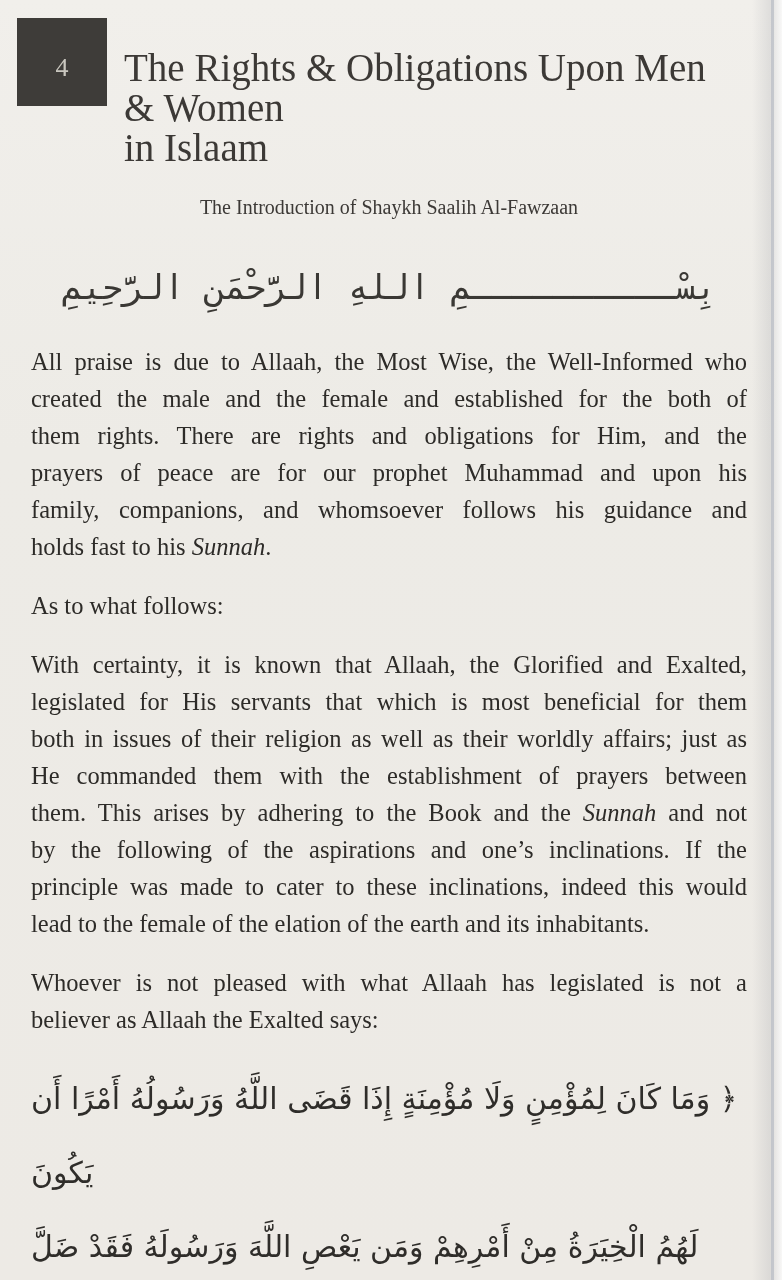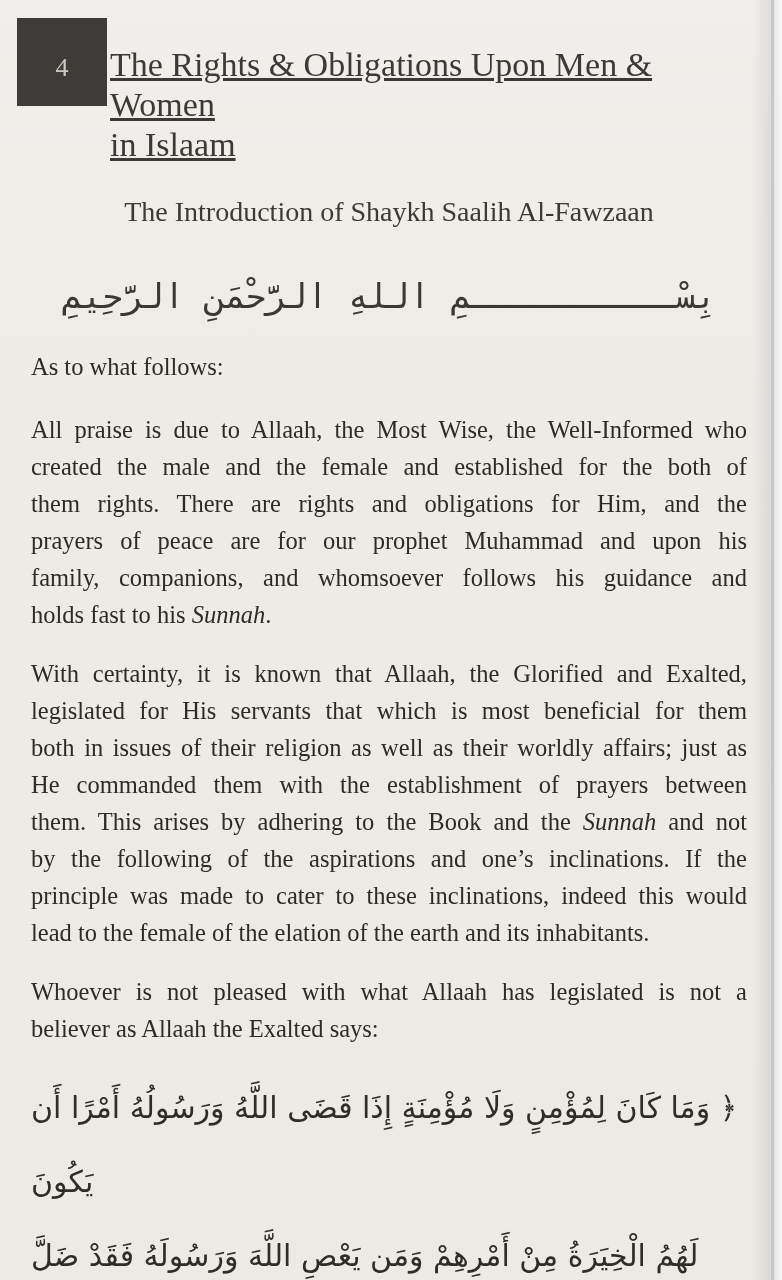--- a/index.html
+++ b/index.html
@@ -9,26 +9,26 @@
         color:#2d2b28;}
   
   .edge-shade{position:absolute;top:0;bottom:0;right:0;width:30px;
         background:linear-gradient(to right,rgba(0,0,0,0),rgba(110,115,128,0.14) 60%,rgba(250,250,250,0.85));}
   .edge-line{position:absolute;top:0;bottom:0;right:8px;width:3px;background:#b9bdc6;opacity:.75;}
 
   
   .pagenum-box{position:absolute;left:17px;top:18px;width:90px;height:88px;background:#3e3c39;
         display:flex;align-items:center;justify-content:center;}
   .pagenum-box span{color:#c9c7bf;font-size:26px;transform:translateY(6px);}
-  .book-title{position:absolute;left:110px;top:22px;width:610px;font-size:34px;line-height:40px;
-        color:#3c3936;font-weight:normal;text-decoration:underline;}
+  .book-title{position:absolute;left:124px;top:22px;width:610px;font-size:39px;line-height:40px;
+        color:#3c3936;font-weight:normal;}
 
   
   .content{position:absolute;left:31px;top:196px;width:716px;}
-  .section-heading{margin:0;text-align:center;font-size:28px;font-weight:normal;color:#3c3936;}
+  .section-heading{margin:0;text-align:center;font-size:20px;font-weight:normal;color:#3c3936;}
   .bismillah{margin-top:44px;text-align:center;font-family:Liberation Mono, monospace;
         font-size:34px;line-height:54px;color:#3a3834;direction:rtl;}
 
   .para{margin-top:22px;font-size:24.5px;line-height:37px;color:#2d2b28;}
   .para.first{margin-top:26px;}
   .jline{text-align:justify;text-align-last:justify;}
   .jline.last{text-align-last:left;}
   .it{font-style:italic;}
 
   
@@ -48,31 +48,31 @@
   <h1 class="book-title">
       <div>The Rights &amp; Obligations Upon Men &amp; Women</div>
       <div>in Islaam</div>
     </h1>
 
   <main class="content">
     <h2 class="section-heading">The Introduction of Shaykh Saalih Al-Fawzaan</h2>
 
     <div class="bismillah" dir="rtl">بِسْــــــــــمِ اللهِ الرَّحْمَنِ الرَّحِيمِ</div>
 
-    <div class="para">
-        <div class="jline last"><span>As to what follows:</span></div>
-      </div>
-
     <div class="para first">
         <div class="jline"><span>All praise is due to Allaah, the Most Wise, the Well-Informed who</span></div>
         <div class="jline"><span>created the male and the female and established for the both of</span></div>
         <div class="jline"><span>them rights. There are rights and obligations for Him, and the</span></div>
         <div class="jline"><span>prayers of peace are for our prophet Muhammad and upon his</span></div>
         <div class="jline"><span>family, companions, and whomsoever follows his guidance and</span></div>
         <div class="jline last"><span>holds fast to his </span><span class="it">Sunnah</span><span>.</span></div>
+      </div>
+
+    <div class="para">
+        <div class="jline last"><span>As to what follows:</span></div>
       </div>
 
     <div class="para">
         <div class="jline"><span>With certainty, it is known that Allaah, the Glorified and Exalted,</span></div>
         <div class="jline"><span>legislated for His servants that which is most beneficial for them</span></div>
         <div class="jline"><span>both in issues of their religion as well as their worldly affairs; just as</span></div>
         <div class="jline"><span>He commanded them with the establishment of prayers between</span></div>
         <div class="jline"><span>them. This arises by adhering to the Book and the </span><span class="it">Sunnah</span><span> and not</span></div>
         <div class="jline"><span>by the following of the aspirations and one’s inclinations. If the</span></div>
         <div class="jline"><span>principle was made to cater to these inclinations, indeed this would</span></div>

